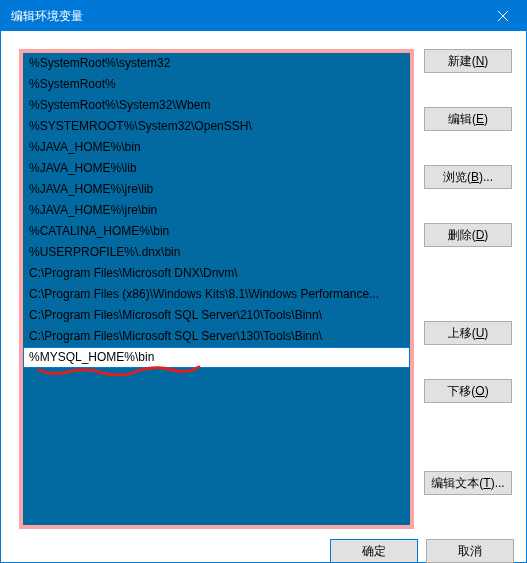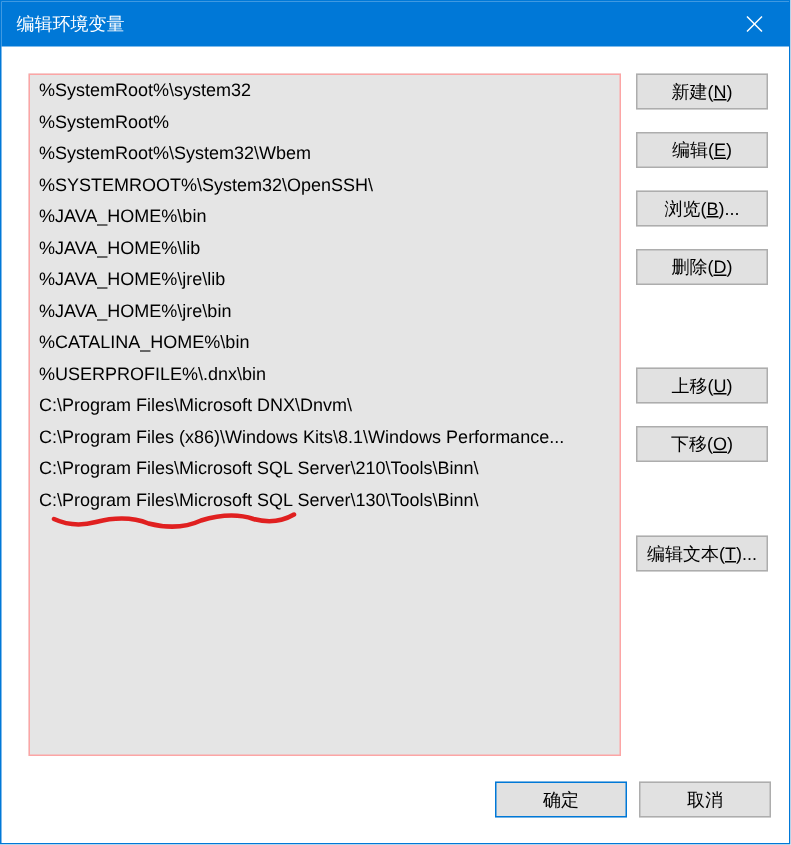--- a/index.html
+++ b/index.html
@@ -3,27 +3,27 @@
 <meta charset="utf-8">
 <style>
 * { box-sizing: border-box; margin: 0; padding: 0; }
 body { font-family: "Microsoft YaHei", "Segoe UI", sans-serif; font-size: 12px; background: #fff; }
 .window { width: 527px; height: 563px; border: 1px solid #0078d7; display: flex; flex-direction: column; }
 .titlebar { background: #0078d7; color: #fff; height: 30px; display: flex; align-items: center; justify-content: space-between; padding-left: 10px; text-align: center; }
 .titlebar-title { font-size: 12px; }
 .close-btn { width: 46px; height: 30px; display: flex; align-items: center; justify-content: center; cursor: pointer; }
 .close-btn svg { width: 12px; height: 12px; }
 .content { flex: 1; display: flex; padding: 18px 14px 10px 18px; gap: 10px; }
-.listbox { flex: 1; border: 1px solid #fca5a5; background: #e5e5e5; overflow: hidden; }
+.listbox { flex: 1; border: 4px solid #fca5a5; background: #0369a1; overflow: hidden; }
 .list-item { padding: 3px 6px; font-size: 12px; white-space: nowrap; overflow: hidden; text-overflow: ellipsis; cursor: default; line-height: 15px; }
 .list-item.selected { border: 1px solid #0078d7; background: #fff; padding: 2px 5px; position: relative; }
 .annotation { position: relative; height: 0; }
 .annotation svg { position: absolute; top: -4px; left: 14px; }
 .side-buttons { width: 88px; display: flex; flex-direction: column; gap: 0; }
-.btn { height: 24px; border: 1px solid #adadad; background: #e1e1e1; font-size: 12px; font-family: inherit; cursor: pointer; margin-bottom: 15px; display: flex; align-items: center; justify-content: center; }
+.btn { height: 24px; border: 1px solid #adadad; background: #e1e1e1; font-size: 12px; font-family: inherit; cursor: pointer; margin-bottom: 34px; display: flex; align-items: center; justify-content: center; }
 .spacer-sm { height: 40px; }
 .spacer-md { height: 34px; }
 .footer { height: 48px; border-top: none; display: flex; justify-content: flex-end; align-items: center; padding: 0 12px 10px 0; gap: 8px; }
 .footer .btn { width: 88px; margin-bottom: 0; }
 .footer .btn.primary { border-color: #0078d7; }
 .accel { text-decoration: underline; }
 </style>
 </head>
 <body>
 
@@ -46,20 +46,21 @@
         <div class="list-item">%JAVA_HOME%\bin</div>
         <div class="list-item">%JAVA_HOME%\lib</div>
         <div class="list-item">%JAVA_HOME%\jre\lib</div>
         <div class="list-item">%JAVA_HOME%\jre\bin</div>
         <div class="list-item">%CATALINA_HOME%\bin</div>
         <div class="list-item">%USERPROFILE%\.dnx\bin</div>
         <div class="list-item">C:\Program Files\Microsoft DNX\Dnvm\</div>
         <div class="list-item">C:\Program Files (x86)\Windows Kits\8.1\Windows Performance...</div>
         <div class="list-item">C:\Program Files\Microsoft SQL Server\210\Tools\Binn\</div>
         <div class="list-item">C:\Program Files\Microsoft SQL Server\130\Tools\Binn\</div>
+        <div class="list-item selected">%MYSQL_HOME%\bin</div>
         <div class="annotation">
           <svg width="170" height="18">
             <path d="M2 6 Q 15 12, 30 8 Q 50 3, 65 9 Q 85 14, 100 7 Q 120 1, 135 6 Q 150 10, 162 3" stroke="#e02020" stroke-width="3" fill="none" stroke-linecap="round"></path>
           </svg>
         </div>
       </div>
     <div class="side-buttons">
       <button class="btn">
           <span>新建(</span>
           <span class="accel">N</span>

